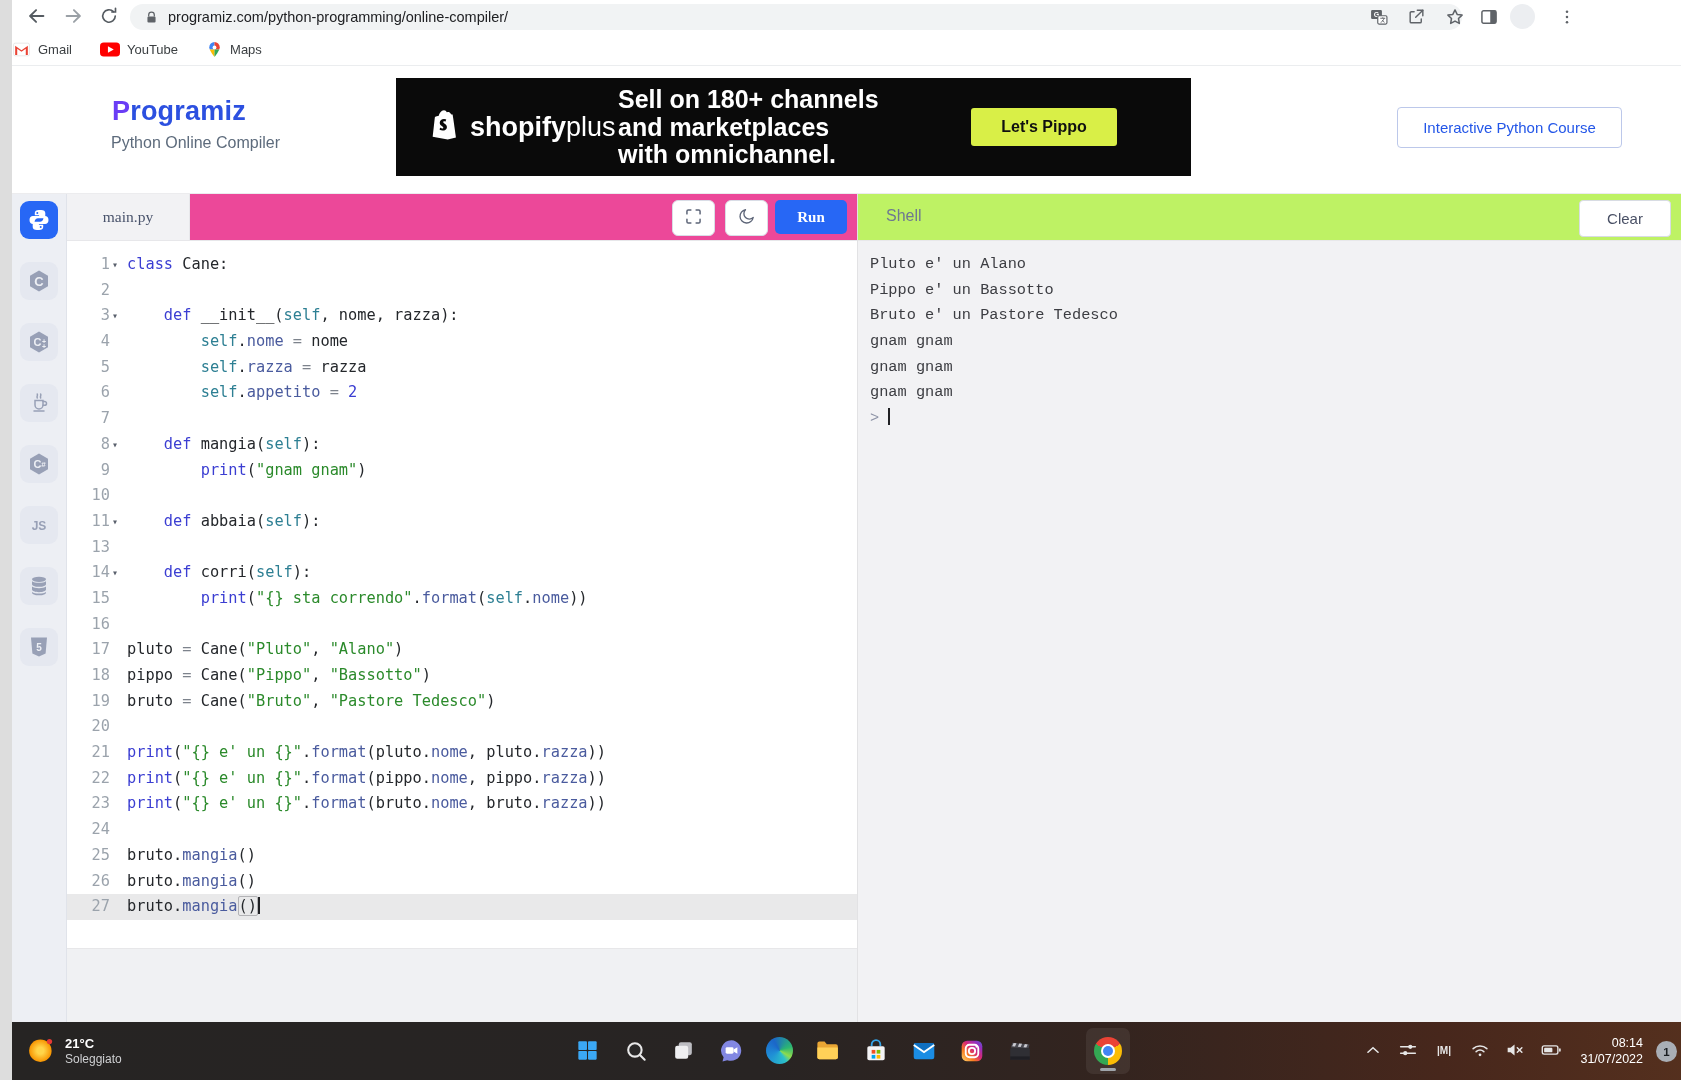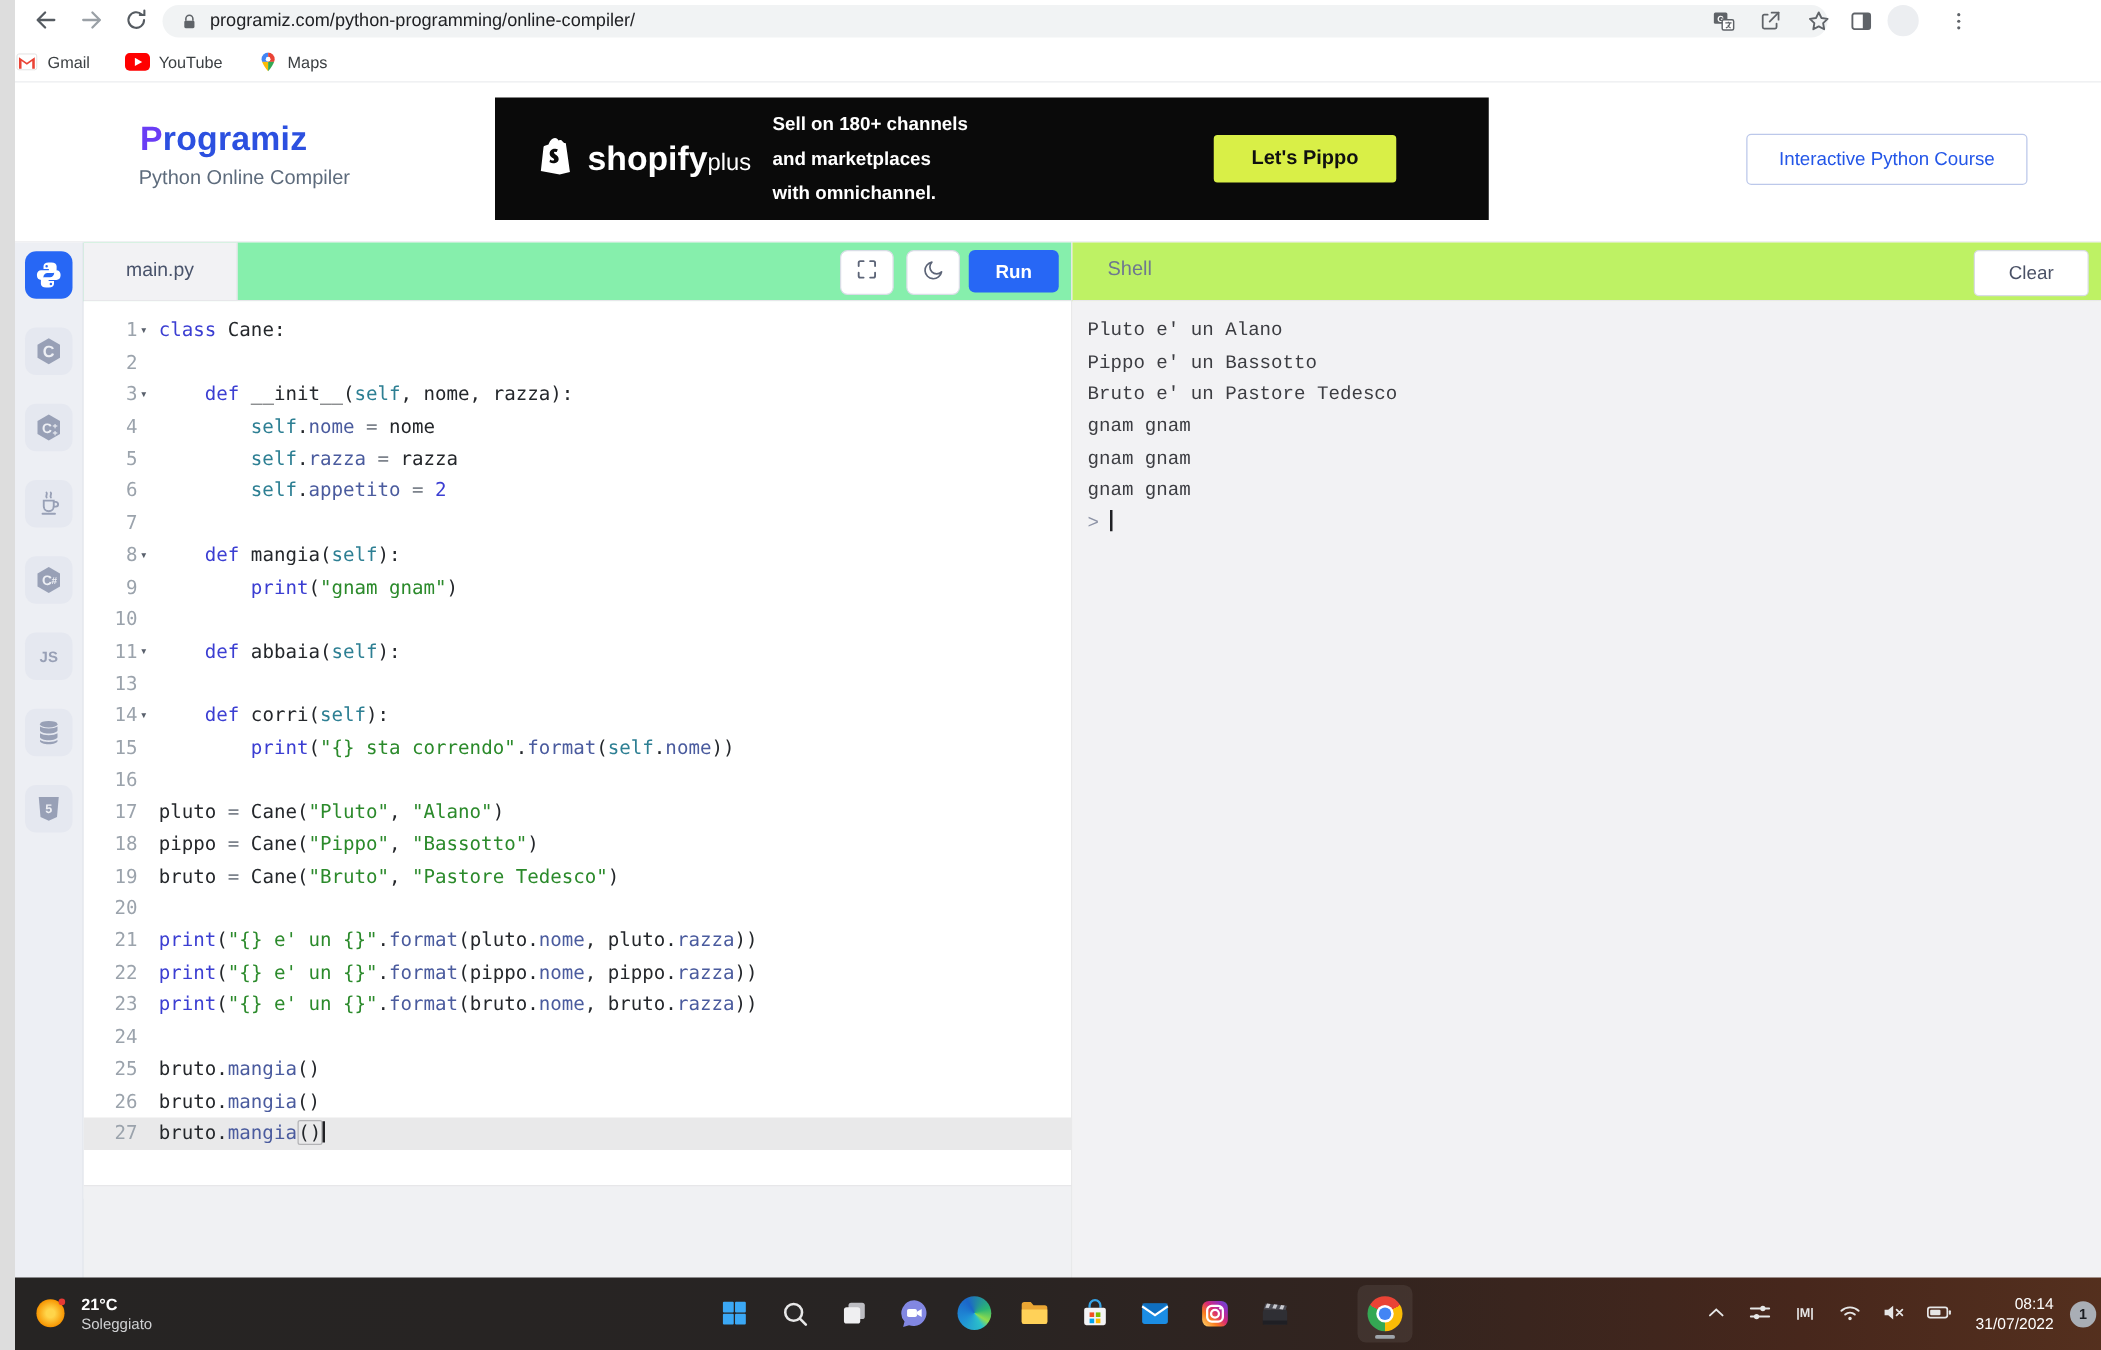--- a/index.html
+++ b/index.html
@@ -21,37 +21,37 @@
   .bm-label{font-size:13px;color:#3c4043;}
 
   
   .logo{position:absolute;left:100px;top:96px;font-size:27px;font-weight:800;letter-spacing:.2px;}
   .logo .lp{color:#6a3df5;}
   .logo .lr{color:#2c50e0;}
   .subtitle{position:absolute;left:99px;top:134px;font-size:16px;color:#5d6b7c;}
   .ad{position:absolute;left:384px;top:78px;width:795px;height:98px;background:#0a0a0a;}
   .ad-brand{position:absolute;left:34px;top:29px;display:flex;align-items:center;gap:8px;color:#fff;}
   .ad-brand .b1{font-size:27px;font-weight:800;}
-  .ad-brand .b2{font-size:19px;font-weight:300;}
-  .ad-text{position:absolute;left:222px;top:8px;color:#fff;font-weight:800;font-size:15px;line-height:27.5px;}
+  .ad-brand .b2{font-size:27px;font-weight:300;}
+  .ad-text{position:absolute;left:222px;top:8px;color:#fff;font-weight:800;font-size:25px;line-height:27.5px;}
   .ad-cta{position:absolute;left:575px;top:30px;width:146px;height:38px;background:#d9ef47;border-radius:3px;
           color:#101010;font-weight:700;font-size:16px;display:flex;align-items:center;justify-content:center;cursor:pointer;}
   .course-btn{position:absolute;left:1385px;top:107px;width:223px;height:39px;border:1px solid #bcc8ea;border-radius:4px;
           color:#2356e8;font-size:15px;background:#fff;display:flex;align-items:center;justify-content:center;cursor:pointer;}
 
   
   .main{position:absolute;left:0;top:193px;width:1681px;height:829px;background:#fff;border-top:1px solid #ececee;}
   .sidebar{position:absolute;left:0;top:0;width:55px;height:829px;background:#edeff4;border-right:1px solid #e0e3ea;
            box-sizing:border-box;display:flex;flex-direction:column;align-items:center;padding-top:7px;gap:23px;}
   .side-tile{width:38px;height:38px;border-radius:9px;background:#e5e8f0;color:#98a0b6;
              display:flex;align-items:center;justify-content:center;cursor:pointer;flex:0 0 auto;}
   .side-tile.active{background:#2767f5;color:#fff;}
 
   .editor{position:absolute;left:55px;top:0;width:790px;height:829px;}
-  .ed-header{position:absolute;left:0;top:0;width:790px;height:47px;background:#86efac;border-bottom:1px solid #e7e7ea;box-sizing:border-box;}
+  .ed-header{position:absolute;left:0;top:0;width:790px;height:47px;background:#ec4899;border-bottom:1px solid #e7e7ea;box-sizing:border-box;font-family:Liberation Serif, serif;}
   .tab{position:absolute;left:0;top:0;width:122px;height:46px;background:#f2f2f4;border-right:1px solid #e7e7ea;
        display:flex;align-items:center;justify-content:center;font-size:15.5px;color:#49536b;cursor:pointer;}
   .icon-btn{position:absolute;top:6px;width:41px;height:34px;border:1px solid #d9dde6;border-radius:6px;background:#fff;
             display:flex;align-items:center;justify-content:center;cursor:pointer;}
   .run-btn{position:absolute;left:708px;top:6px;width:72px;height:34px;background:#2767f5;border-radius:5px;color:#fff;
            font-size:15px;font-weight:700;display:flex;align-items:center;justify-content:center;cursor:pointer;}
   .ed-body{position:absolute;left:0;top:47px;width:790px;height:707px;background:#fff;overflow:hidden;padding-top:11px;box-sizing:content-box;}
   .code-row{height:25.7px;display:flex;white-space:pre;font-family:"DejaVu Sans Mono",monospace;
             font-size:15.3px;line-height:25.7px;}
   .code-row.active{background:#e9e9ea;}

